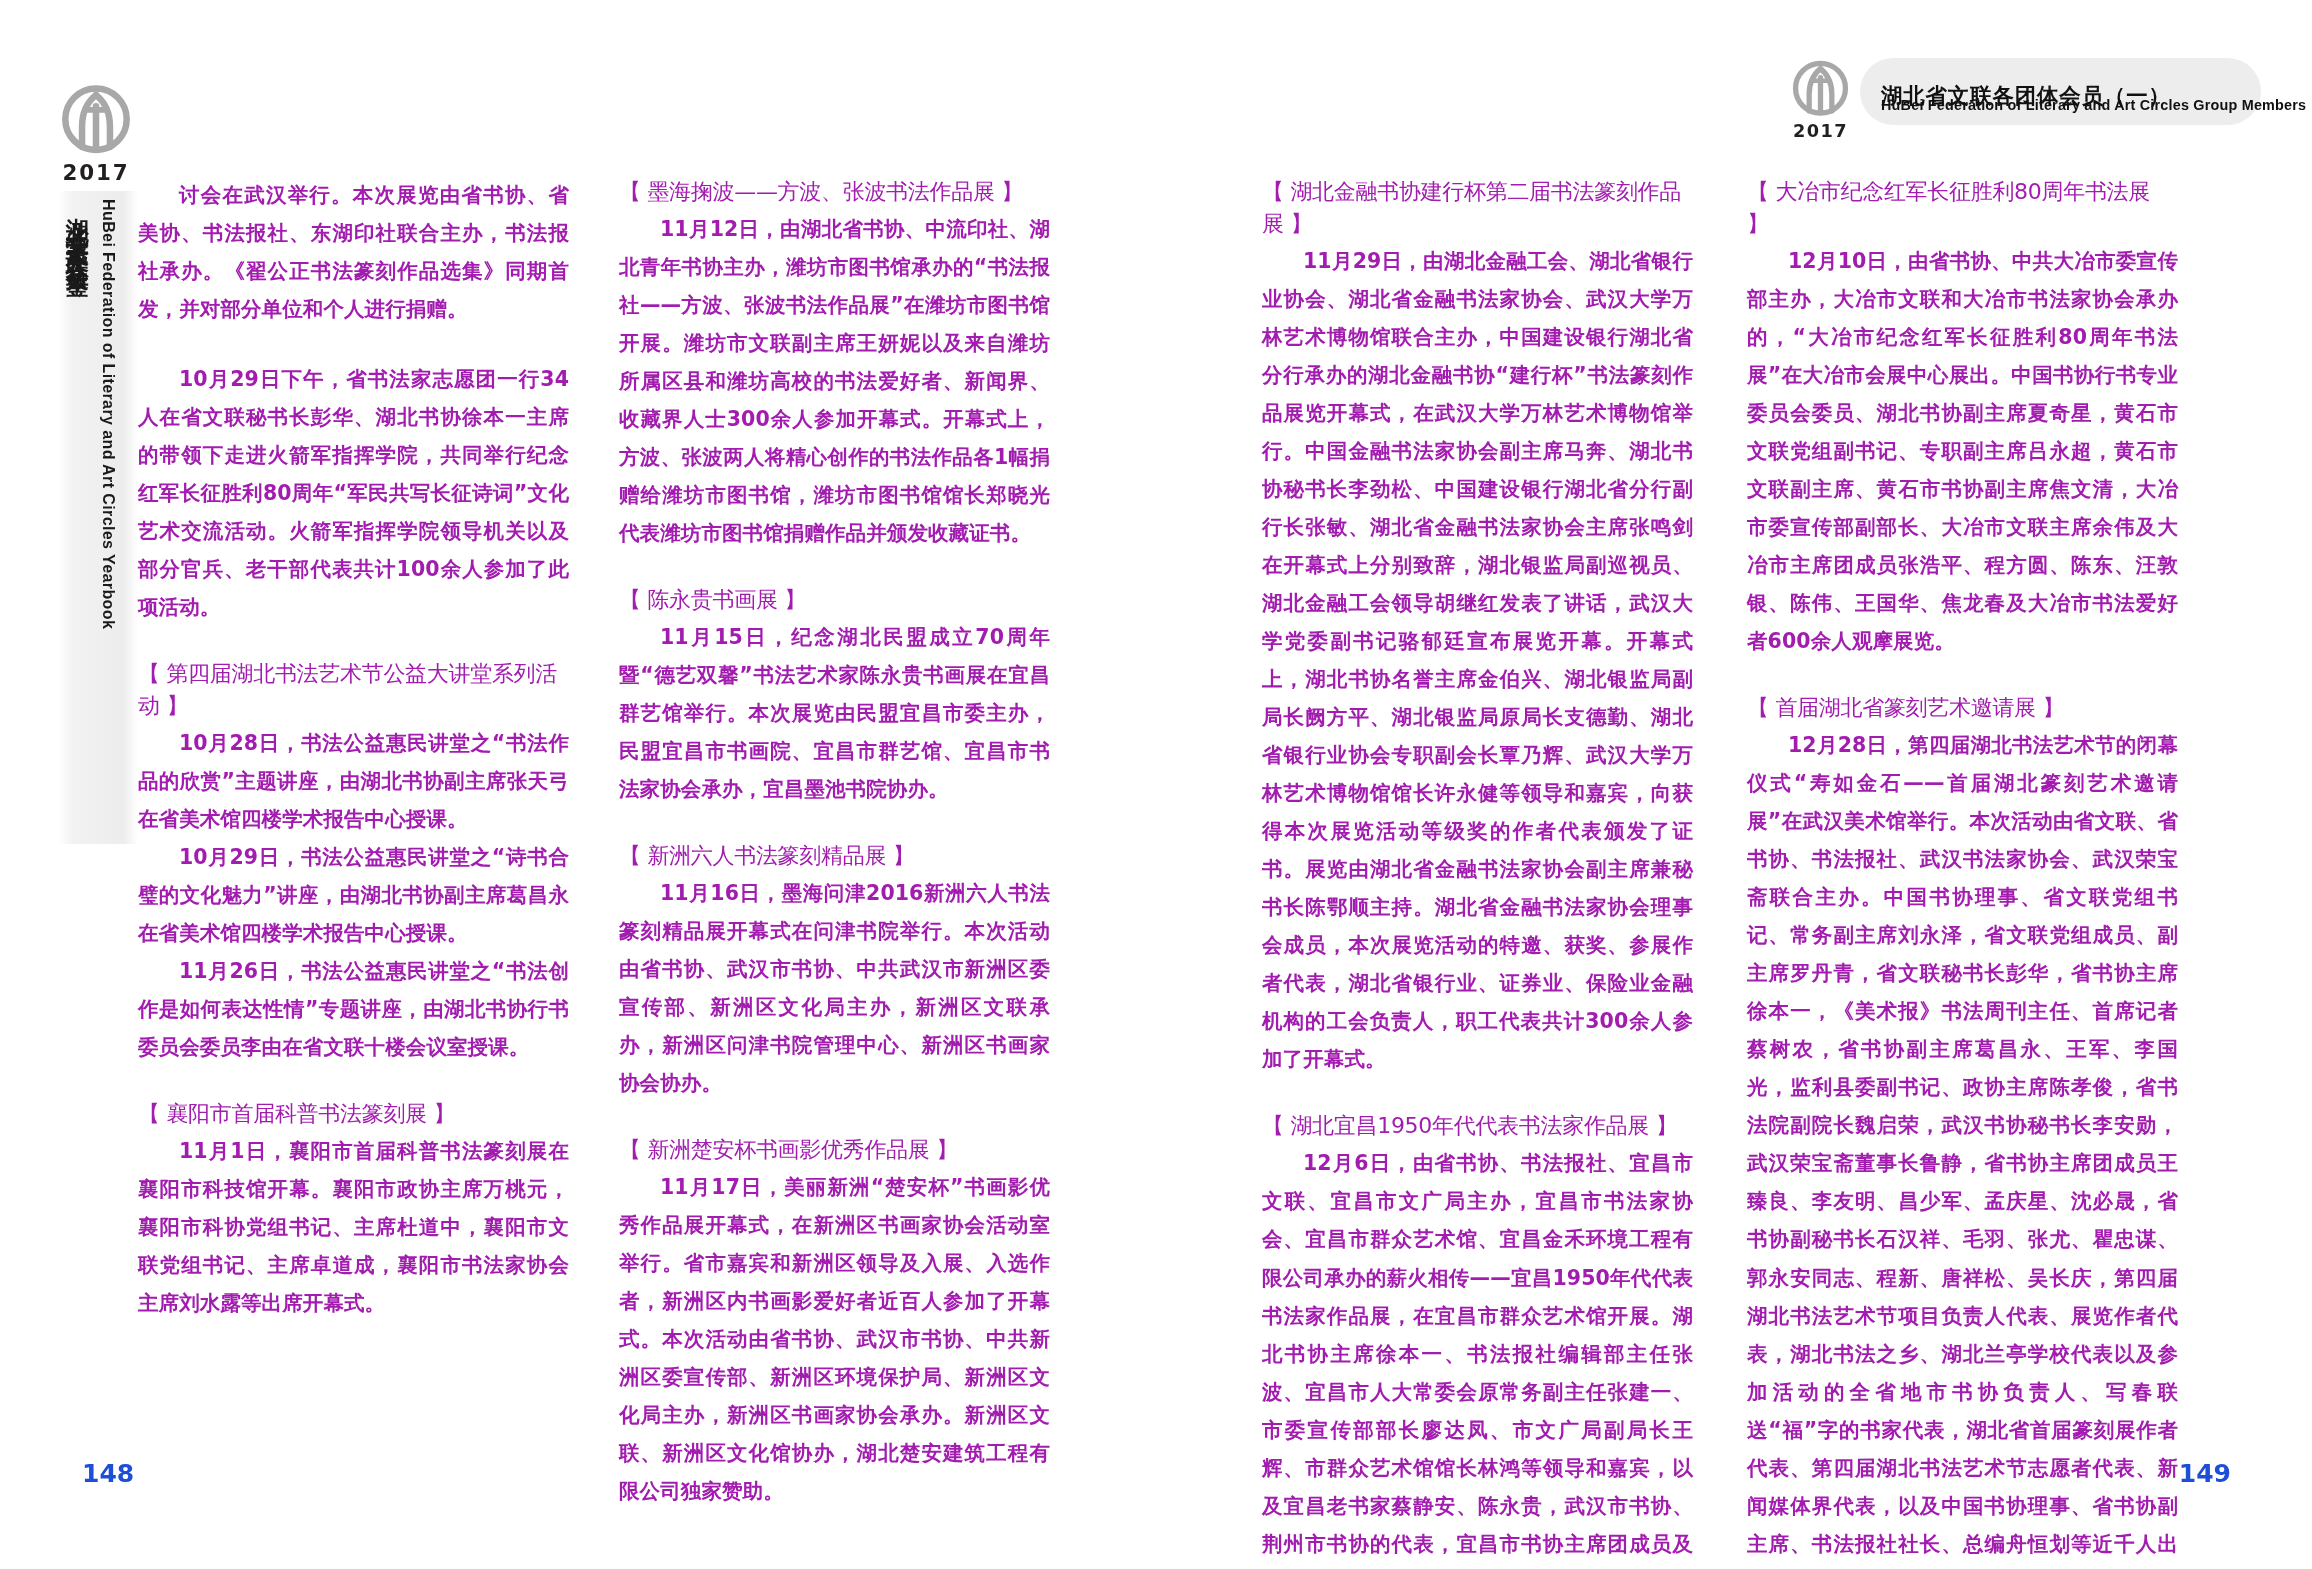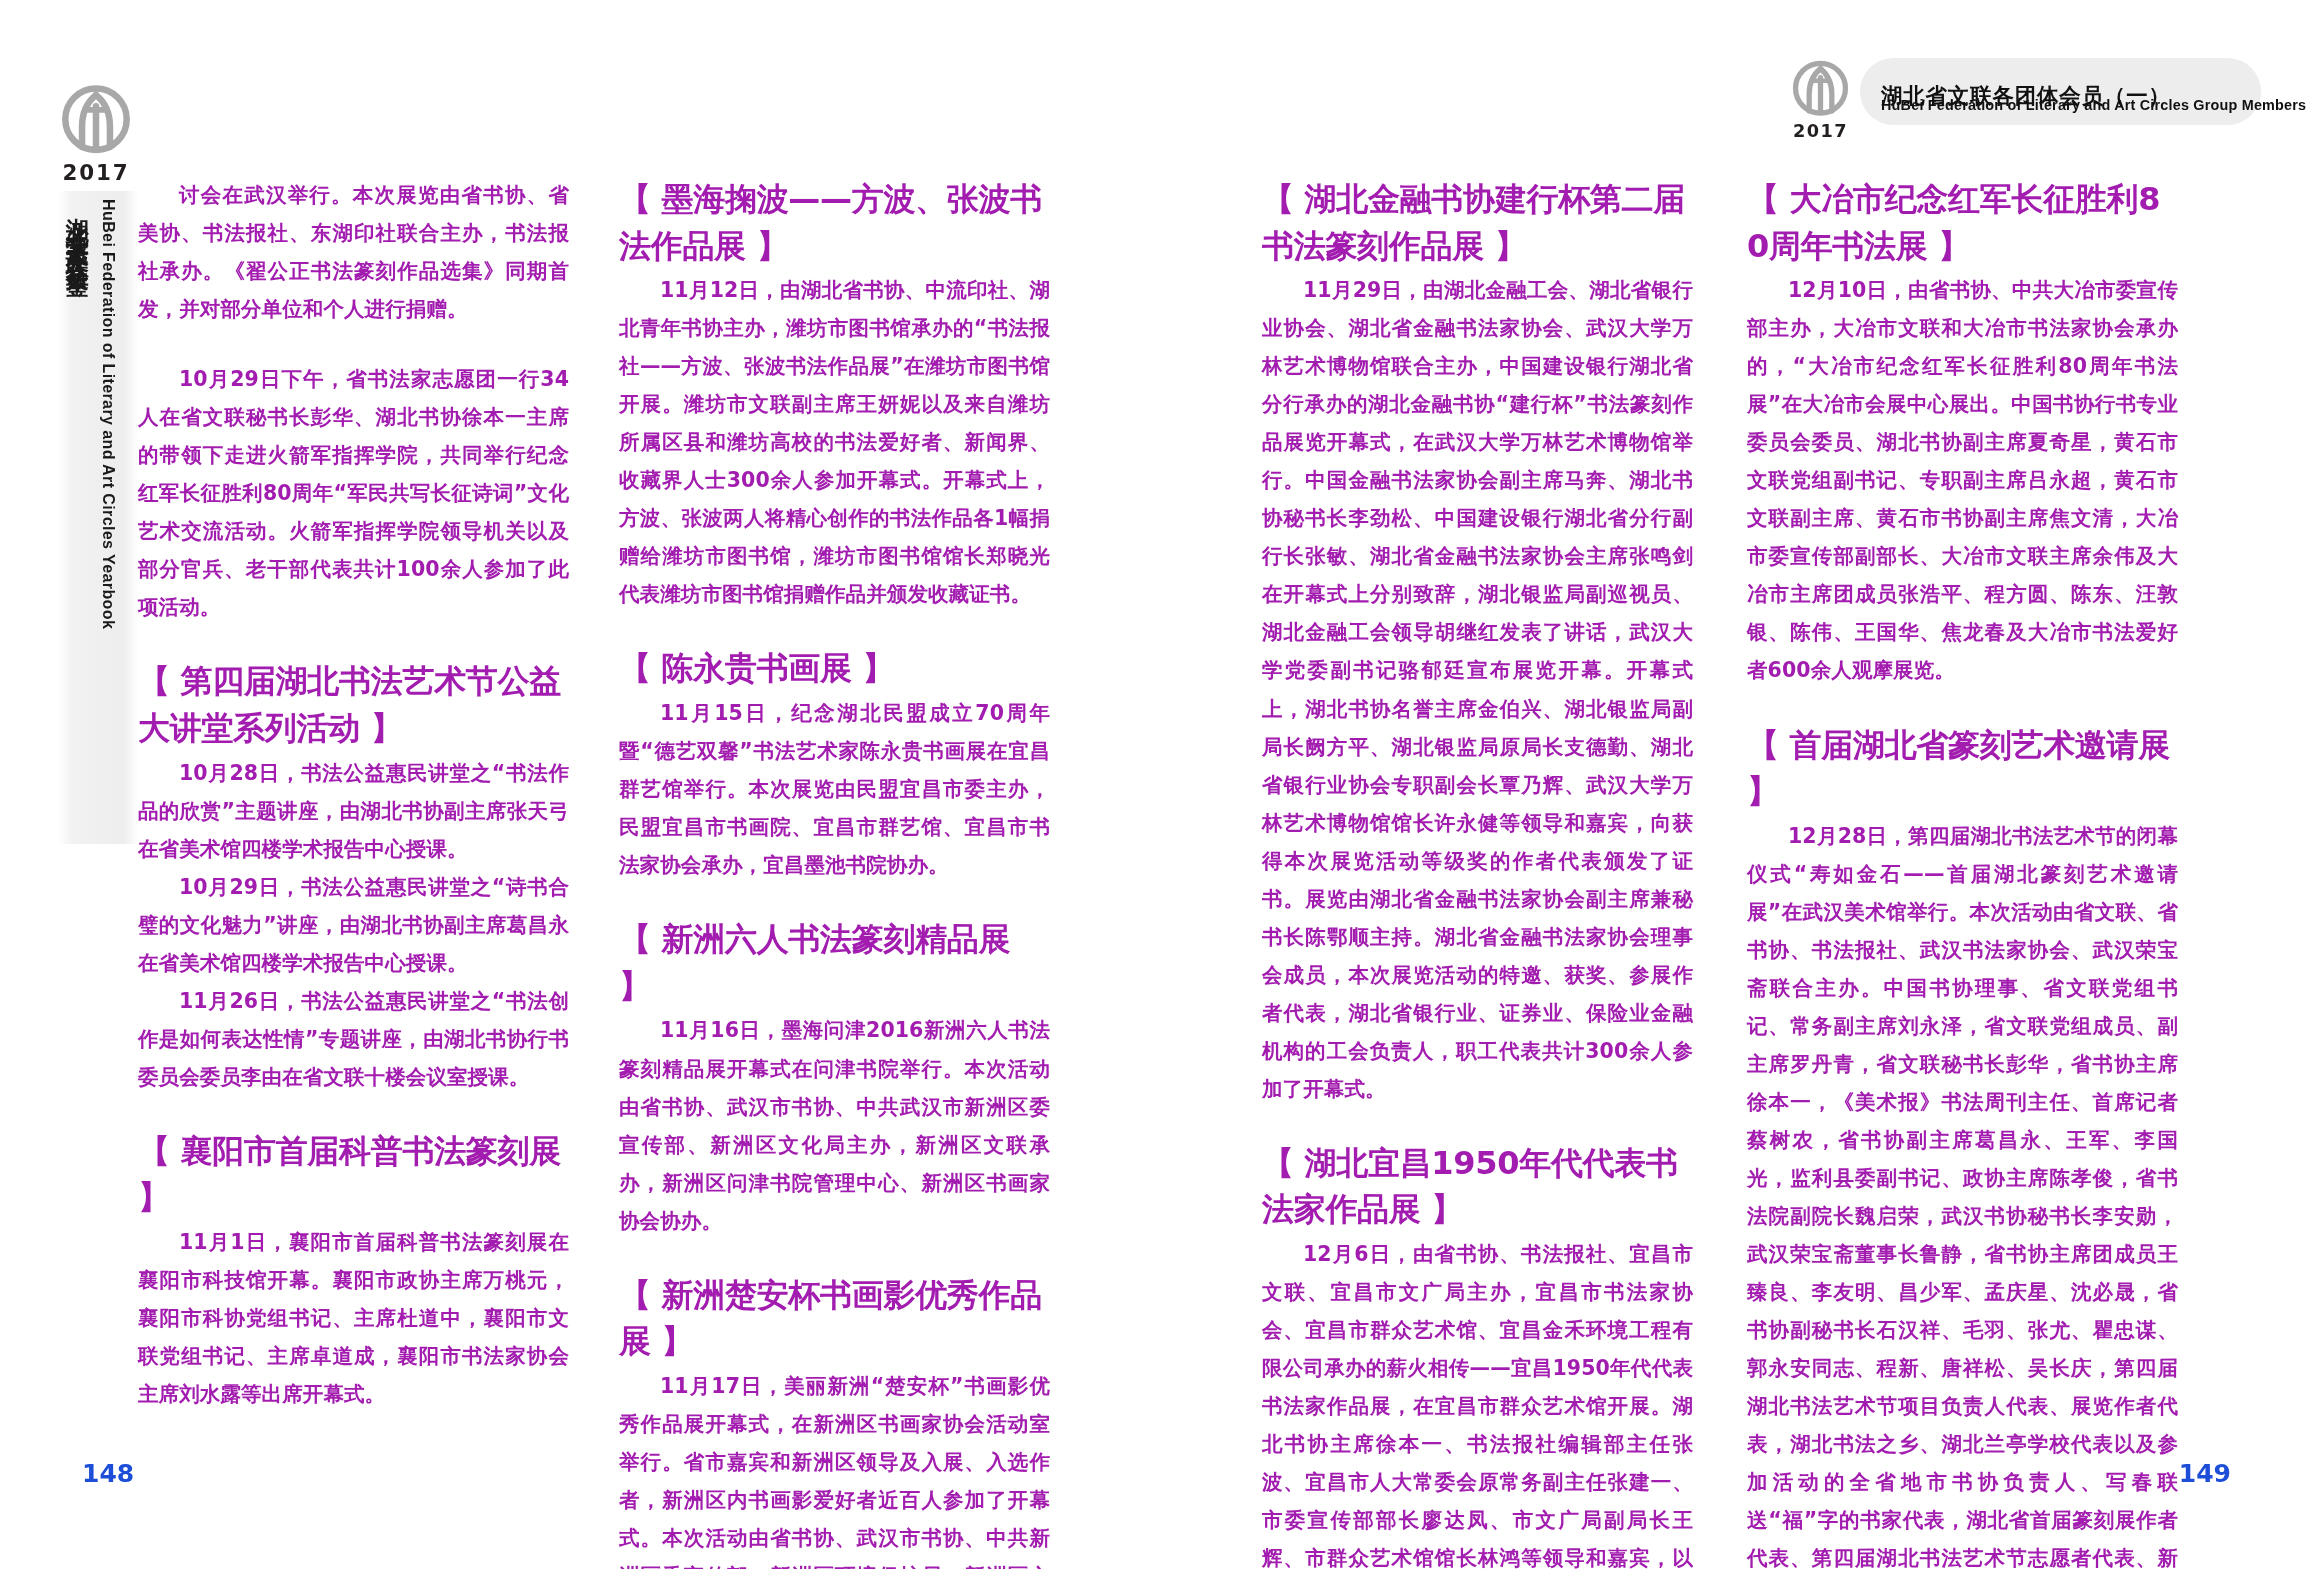--- a/index.html
+++ b/index.html
@@ -75,21 +75,21 @@
     position:absolute;top:176px;width:431px;height:1231px;
     font-family:"DejaVu Sans","Liberation Sans",sans-serif;
     color:#a21caf;
   }
   #col1{left:138px;}
   #col2{left:619px;}
   #col3{left:1262px;}
   #col4{left:1747px;}
 
   .art-title{
-    font-weight:bold;font-size:32px;line-height:1.46;
+    font-weight:normal;font-size:22px;line-height:1.46;
     margin:0 0 1.9px 0;letter-spacing:-0.3px;
     word-break:break-all;
   }
   .art-body{
     font-weight:bold;font-size:20.5px;line-height:1.855;
     text-align:justify;text-justify:inter-character;
     margin:0;text-indent:2em;
     word-break:break-all;
     letter-spacing:0.1px;
   }

